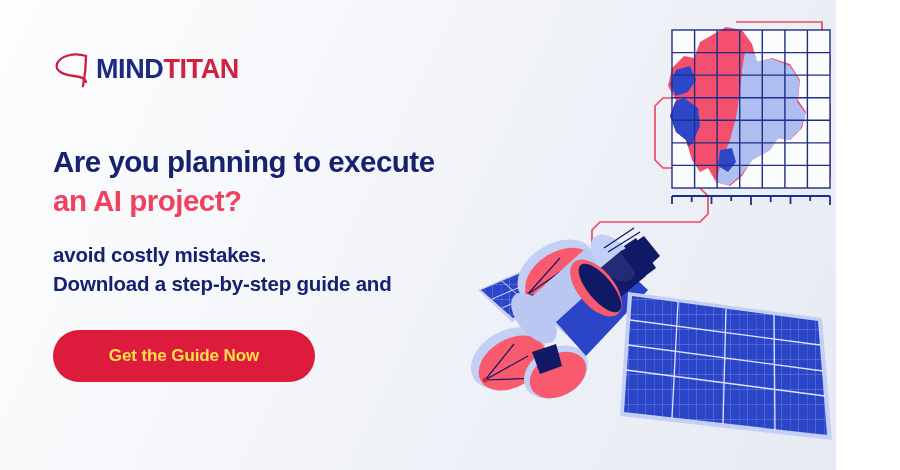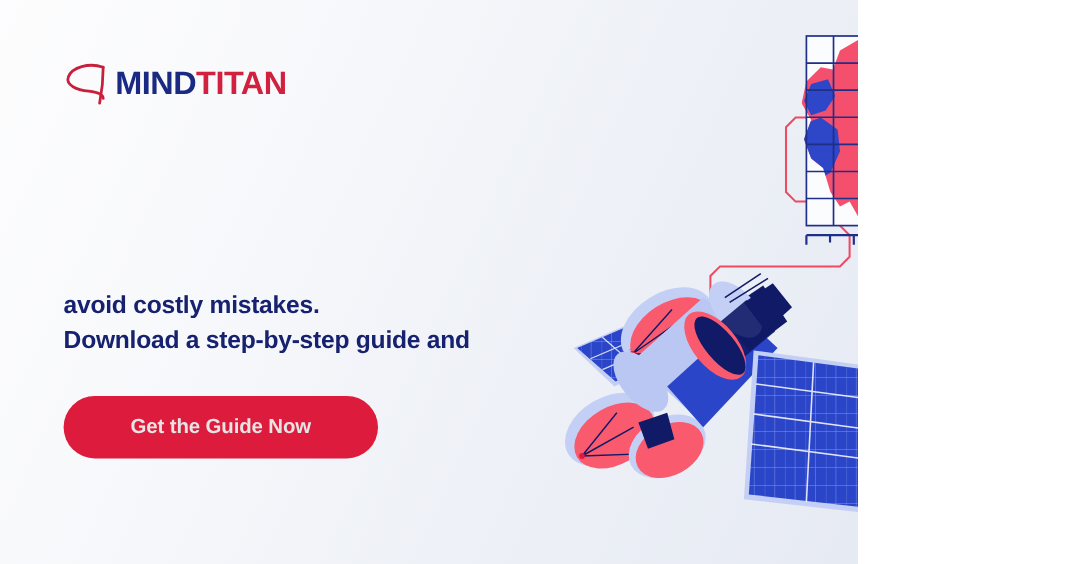--- a/index.html
+++ b/index.html
@@ -4,21 +4,21 @@
 <style>
   * { margin:0; padding:0; box-sizing:border-box; }
   html,body { width:900px; height:470px; }
   body {
     font-family:"Liberation Sans", sans-serif;
     background:#ffffff;
     overflow:hidden;
   }
   .banner {
     position:relative;
-    width:715px; height:470px;
+    width:836px; height:470px;
     background:linear-gradient(115deg,#fdfdfe 0%,#f7f8fb 32%,#eef1f7 62%,#e6eaf3 100%);
     overflow:hidden;
   }
 
   
   .logo { position:absolute; left:52px; top:48px; display:flex; align-items:center; }
   .logo-mark { width:40px; height:42px; display:block; }
   .logo-word {
     font-size:27px; font-weight:700; letter-spacing:-0.4px;
     line-height:1; white-space:nowrap; margin-left:4px;
@@ -40,21 +40,21 @@
     font-size:20.5px; font-weight:700; line-height:1.42;
     color:#16216f; letter-spacing:-0.2px; white-space:nowrap;
   }
   .subhead span { display:block; }
 
   
   .cta {
     position:absolute; left:53px; top:330px;
     width:262px; height:52px; border:none; cursor:pointer;
     background:#dd1b3c; border-radius:26px;
-    color:#e5e5e5; font-family:"Liberation Sans", sans-serif;
+    color:#fde047; font-family:"Liberation Sans", sans-serif;
     font-size:17px; font-weight:700; letter-spacing:-0.1px;
   }
 
   
   .art { position:absolute; inset:0; pointer-events:none; }
   .art svg { display:block; width:900px; height:470px; }
 </style>
 </head>
 <body>
 
@@ -176,20 +176,24 @@
       <svg class="logo-mark" viewBox="0 0 40 42" xmlns="http://www.w3.org/2000/svg">
         <path d="M34 8 C22 4 8 8 5 16 C2.5 23 12 27 22 28 C30 29 34 31 34 34" fill="none" stroke="#c8203c" stroke-width="2.3" stroke-linecap="round"></path>
         <path d="M34 8 C34 16 33 28 31 38" fill="none" stroke="#c8203c" stroke-width="2.3" stroke-linecap="round"></path>
       </svg>
     </span>
     <span class="logo-word">
       <span class="w-mind">MIND</span><span class="w-titan">TITAN</span>
     </span>
   </div>
 
+  <h1 class="headline">
+    <span class="l1">Are you planning to execute</span>
+    <span class="l2">an AI project?</span>
+  </h1>
 
   <p class="subhead">
     <span>avoid costly mistakes.</span>
     <span>Download a step-by-step guide and</span>
   </p>
 
   <button class="cta">Get the Guide Now</button>
 
 </div>
 

